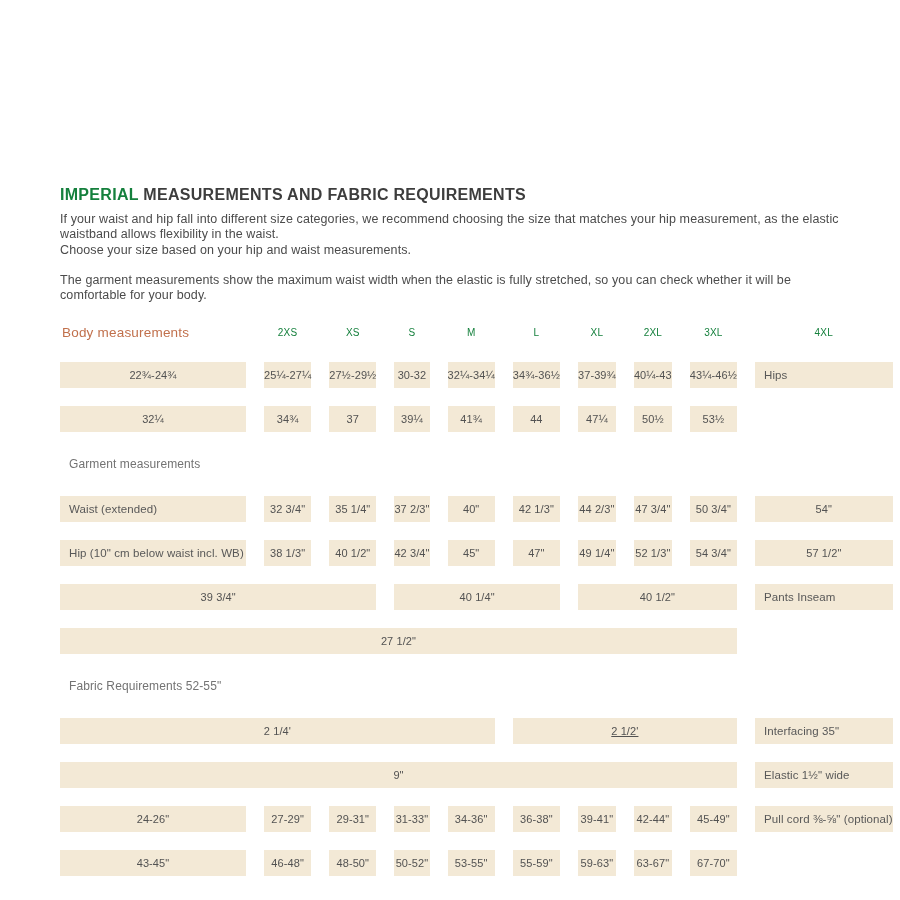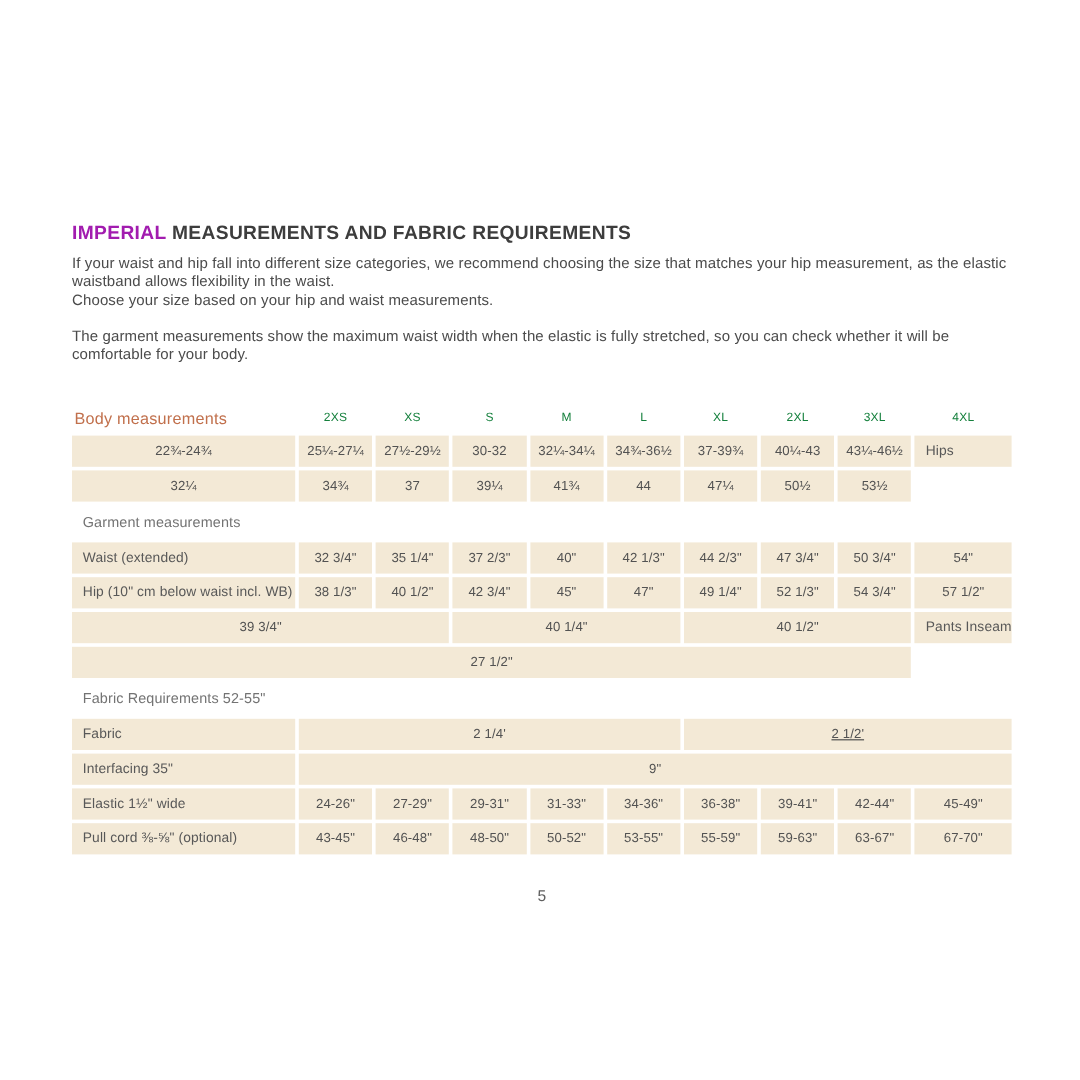--- a/index.html
+++ b/index.html
@@ -17,35 +17,35 @@
     left: 60px;
     top: 186px;
     width: 783px;
   }
   .doc-title {
     font-size: 16px;
     letter-spacing: 0.3px;
     color: #3d3d3d;
     white-space: nowrap;
   }
-  .doc-title .accent { color: #a21caf; text-align: right; }
+  .doc-title .accent { color: #15803d; text-align: right; }
   .intro {
     margin-top: 8px;
     font-size: 12.5px;
     line-height: 15.3px;
     color: #4b4b4b;
     letter-spacing: 0.1px;
   }
   .intro p { margin: 0; }
   .intro p.gap { margin-top: 15px; }
   .mtable {
-    margin-top: 34px;
+    margin-top: 18px;
     display: grid;
     grid-template-columns: 186px repeat(9, 1fr);
-    gap: 3px;
+    gap: 18px;
     font-size: 11px;
     color: #525252;
   }
   .hdr-label {
     height: 23px;
     display: flex;
     align-items: center;
     color: #c1704c;
     font-size: 13.5px;
     letter-spacing: 0.2px;
@@ -159,21 +159,20 @@
         <div class="cell value-cell">49 1/4"</div>
         <div class="cell value-cell">52 1/3"</div>
         <div class="cell value-cell">54 3/4"</div>
         <div class="cell value-cell">57 1/2"</div>
         <div class="cell value-cell" style="grid-column: span 3;">39 3/4"</div>
         <div class="cell value-cell" style="grid-column: span 3;">40 1/4"</div>
         <div class="cell value-cell" style="grid-column: span 3;">40 1/2"</div>
         <div class="cell label-cell">Pants Inseam</div>
         <div class="cell value-cell" style="grid-column: span 9;">27 1/2"</div>
         <div class="section-label">Fabric Requirements 52-55"</div>
-        <div class="cell label-cell">Fabric</div>
         <div class="cell value-cell" style="grid-column: span 5;">2 1/4'</div>
         <div class="cell value-cell" style="grid-column: span 4; text-decoration: underline;">2 1/2'</div>
         <div class="cell label-cell">Interfacing 35"</div>
         <div class="cell value-cell" style="grid-column: span 9;">9"</div>
         <div class="cell label-cell">Elastic 1½" wide</div>
         <div class="cell value-cell">24-26"</div>
         <div class="cell value-cell">27-29"</div>
         <div class="cell value-cell">29-31"</div>
         <div class="cell value-cell">31-33"</div>
         <div class="cell value-cell">34-36"</div>

